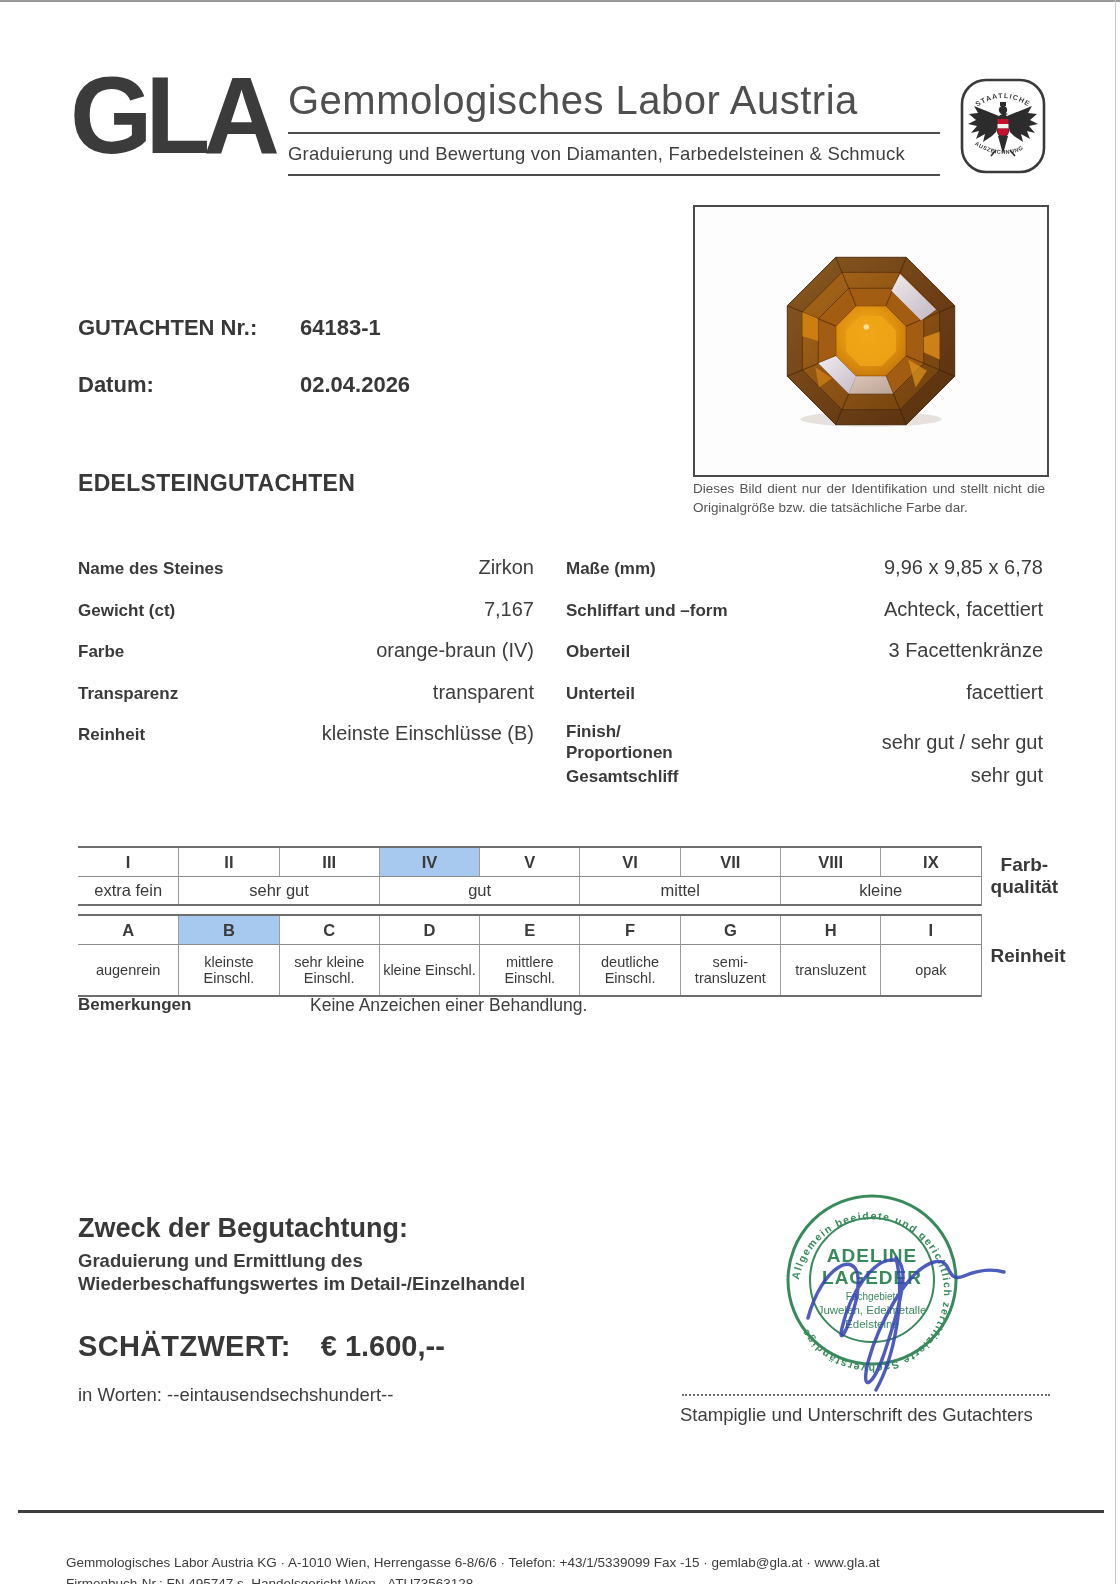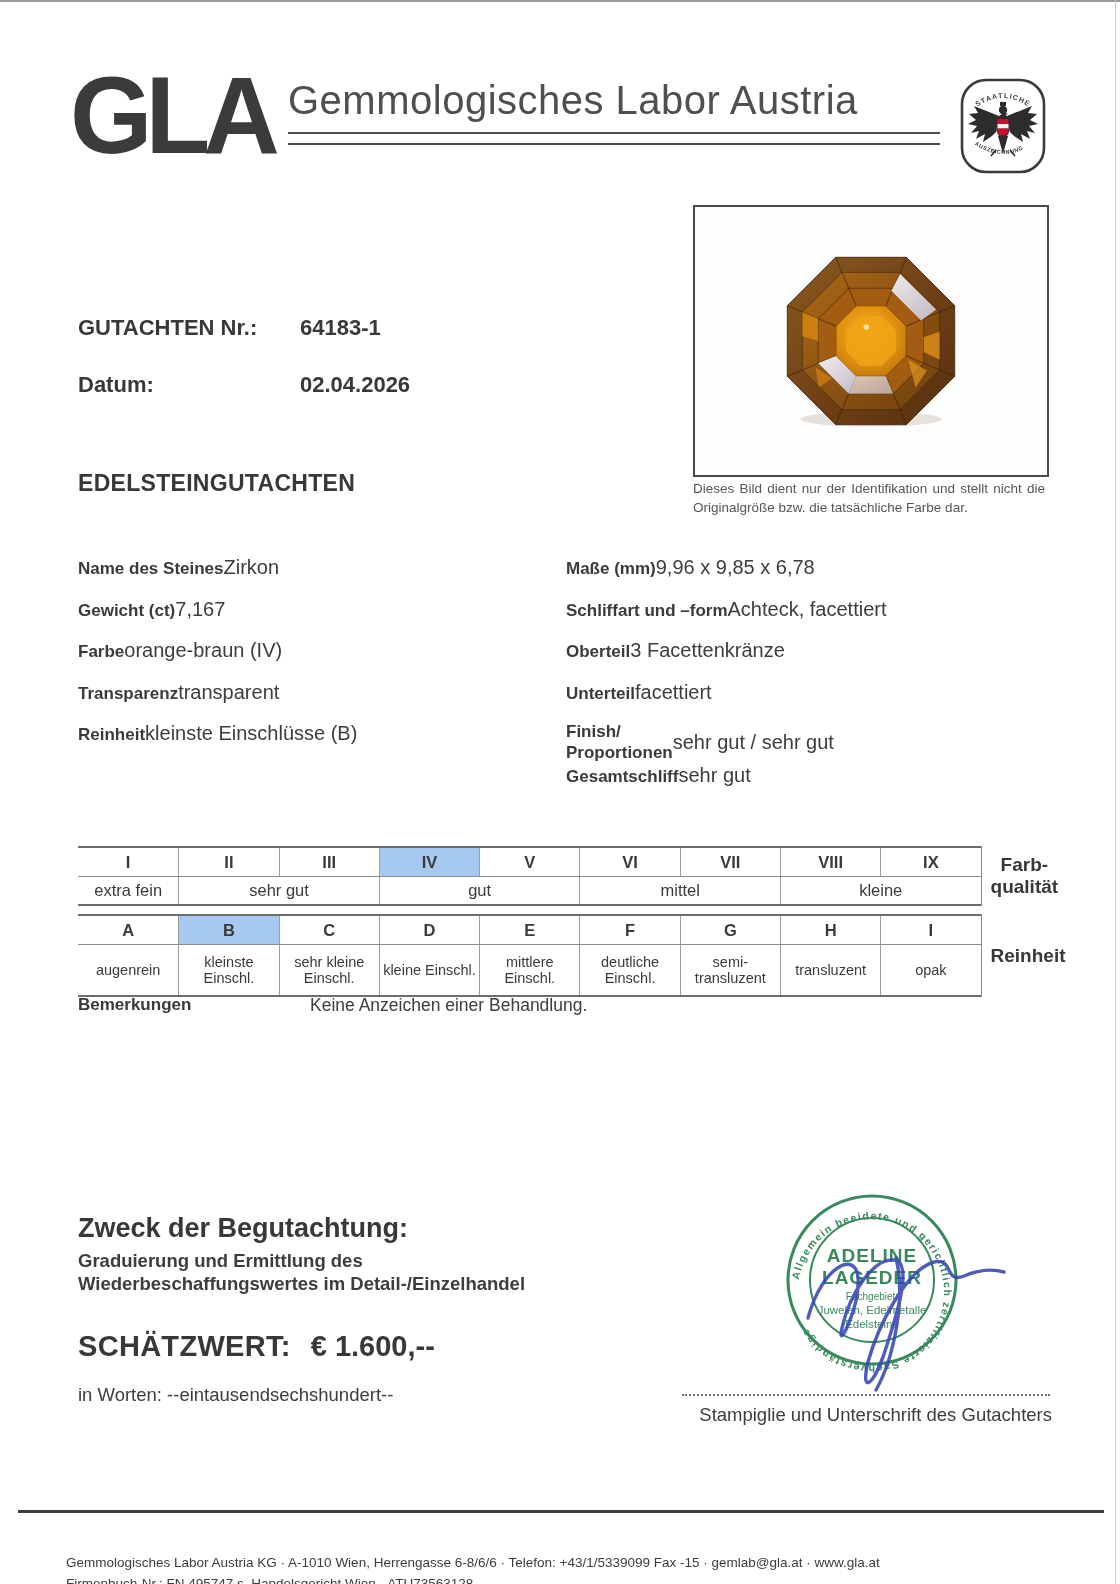--- a/index.html
+++ b/index.html
@@ -27,21 +27,21 @@
   
   .photo-box{position:absolute;left:693px;top:205px;width:352px;height:268px;border:2px solid #4a4a4a;background:#fdfdfd;display:flex;align-items:center;justify-content:center;}
   .photo-caption{position:absolute;left:693px;top:480px;width:352px;font-size:13.5px;line-height:1.4;color:#555;text-align:justify;}
 
   .section-title{position:absolute;left:78px;top:470px;font-size:23px;font-weight:700;color:#383838;letter-spacing:.3px;}
 
   
   .props{position:absolute;top:556px;}
   .props-left{left:78px;width:456px;}
   .props-right{left:566px;width:477px;}
-  .prop-row{display:flex;align-items:baseline;min-height:41.5px;}
+  .prop-row{display:flex;justify-content:space-between;align-items:baseline;min-height:41.5px;}
   .prop-row.two-line{align-items:center;}
   .prop-label{font-size:17px;font-weight:700;color:#3a3a3a;white-space:pre-line;line-height:1.2;}
   .prop-value{font-size:20px;color:#3d3d3d;text-align:right;white-space:nowrap;}
 
   
   .grading{position:absolute;left:78px;top:846px;width:990px;}
   .scale-block{display:flex;align-items:stretch;}
   .scale-block.second{margin-top:8px;}
   .scale-rows{width:909px;}
   .srow{display:grid;grid-template-columns:repeat(9,1fr);}
@@ -59,45 +59,46 @@
   .remarks{position:absolute;left:78px;top:995px;display:flex;}
   .remarks-label{width:232px;font-size:17px;font-weight:700;color:#3a3a3a;}
   .remarks-value{font-size:17.5px;color:#3d3d3d;}
 
   
   .purpose{position:absolute;left:78px;top:1213px;}
   .purpose-title{font-size:27px;font-weight:700;color:#383838;}
   .purpose-body{font-size:18.5px;font-weight:700;color:#3d3d3d;margin-top:6px;line-height:1.24;white-space:pre-line;}
 
   
-  .valuation{position:absolute;left:78px;top:1330px;display:flex;align-items:flex-start;gap:20px;}
+  .valuation{position:absolute;left:78px;top:1330px;display:flex;align-items:flex-start;gap:30px;}
   .valuation-label{font-size:29px;font-weight:700;color:#383838;letter-spacing:.3px;}
   .valuation-amount{font-size:29px;font-weight:700;color:#383838;}
   .in-words{position:absolute;left:78px;top:1384px;font-size:18.5px;color:#3d3d3d;}
 
   
   .stamp-wrap{position:absolute;left:778px;top:1158px;width:250px;height:250px;}
   .sig-rule{position:absolute;left:682px;top:1394px;width:368px;border-top:2px dotted #6f6f6f;}
-  .sig-caption{position:absolute;left:680px;top:1404px;width:372px;text-align:right;font-size:18.5px;color:#3d3d3d;}
+  .sig-caption{position:absolute;left:680px;top:1404px;width:372px;text-align:left;font-size:18.5px;color:#3d3d3d;}
 
   
   .footer-rule{position:absolute;left:18px;top:1510px;width:1086px;height:3px;background:#3e3e3e;}
   .footer{position:absolute;left:66px;top:1521px;font-size:13.5px;color:#3c3c3c;line-height:1.55;margin-top:32px;}
 </style>
 </head>
 <body>
 
 <div class="page">
   <div class="scan-top"></div>
   <div class="scan-right"></div>
 
   <div class="logo">GLA</div>
   <div class="titleblock">
     <div class="title">Gemmologisches Labor Austria</div>
     <div class="title-rule"></div>
+    <div class="subtitle">Graduierung und Bewertung von Diamanten, Farbedelsteinen &amp; Schmuck</div>
     <div class="subtitle-rule"></div>
   </div>
 
   <div class="emblem">
     <svg width="86" height="96" viewBox="0 0 86 96">
       <rect x="2" y="2" width="82" height="92" rx="24" fill="none" stroke="#3a3a3a" stroke-width="2.6"></rect>
       <path id="arcTop" d="M 13,32 Q 43,8 73,32" fill="none"></path>
       <path id="arcBot" d="M 11,64 Q 43,88 75,64" fill="none"></path>
       <text font-size="7" font-weight="700" fill="#3a3a3a" letter-spacing="1.2">
         <textPath href="#arcTop" startOffset="8%">STAATLICHE</textPath>

